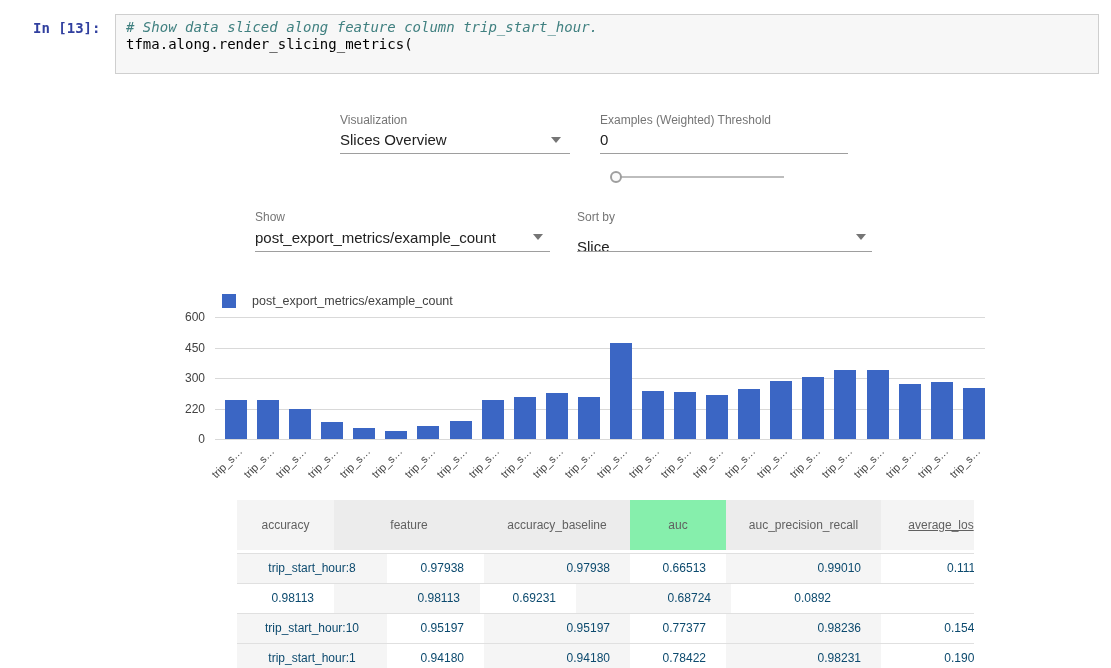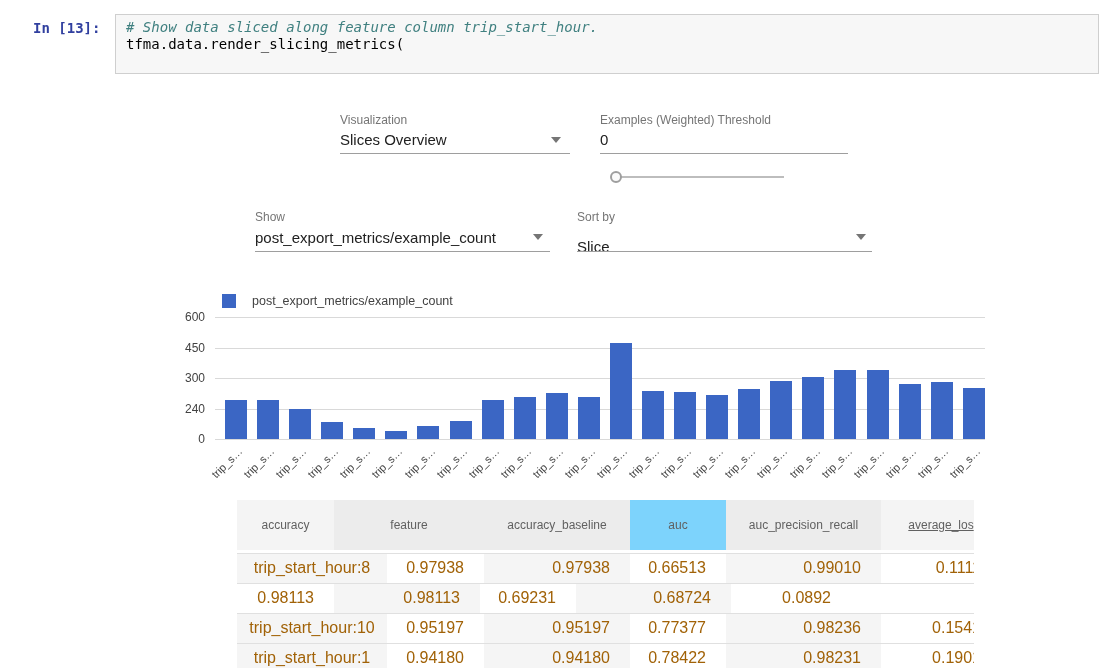--- a/index.html
+++ b/index.html
@@ -39,33 +39,33 @@
   .x-label { position:absolute; width:60px; text-align:right; font-size:11px; color:#424242;
              transform:rotate(-45deg); transform-origin:100% 0; white-space:nowrap; }
 
   
   .metrics-table { position:absolute; left:237px; top:500px; width:737px; height:168px; overflow:hidden; }
   .thead { display:flex; width:764px; }
   .th { height:50px; line-height:50px; text-align:center; font-size:12px; color:#616161;
         overflow:hidden; white-space:nowrap; cursor:pointer; }
   .thead-gap { height:3px; background:#ffffff; width:764px; }
   .trow { display:flex; width:764px; border-top:1px solid #e0e0e0; }
-  .td { height:29px; line-height:28px; font-size:16px; color:#a16207; text-align:right;
+  .td { height:29px; line-height:28px; font-size:12px; color:#0c4a6e; text-align:right;
         padding-right:20px; overflow:hidden; white-space:nowrap; }
   .td-feature { text-align:center; padding-right:0; }
 </style>
 </head>
 <body>
 
 <div class="page">
 
   <div class="prompt">In [13]:</div>
   <div class="code-cell">
     <div class="code-line"><span class="tok-comment"># Show data sliced along feature column trip_start_hour.</span></div>
-    <div class="code-line"><span>tfma.data.render_slicing_metrics(</span></div>
+    <div class="code-line"><span>tfma.along.render_slicing_metrics(</span></div>
   </div>
 
   <div class="ctl-label" style="left:340px; top:113px;">Visualization</div>
   <div class="ctl-value" style="left:340px; top:131px;">Slices Overview</div>
   <div class="arrow-down" style="left:551px; top:137px;"></div>
   <div class="underline" style="left:340px; top:153px; width:230px;"></div>
 
   <div class="ctl-label" style="left:600px; top:113px;">Examples (Weighted) Threshold</div>
   <div class="ctl-value" style="left:600px; top:131px;">0</div>
   <div class="underline" style="left:600px; top:153px; width:248px;"></div>
@@ -87,21 +87,21 @@
   <div class="legend-label">post_export_metrics/example_count</div>
   <div>
       <div class="gridline" style="left: 215px; top: 439px; width: 770px;"></div>
       <div class="gridline" style="left: 215px; top: 408.5px; width: 770px;"></div>
       <div class="gridline" style="left: 215px; top: 378px; width: 770px;"></div>
       <div class="gridline" style="left: 215px; top: 347.5px; width: 770px;"></div>
       <div class="gridline" style="left: 215px; top: 317px; width: 770px;"></div>
     </div>
   <div>
       <div class="y-tick" style="left: 160px; top: 432px;">0</div>
-      <div class="y-tick" style="left: 160px; top: 401.5px;">240</div>
+      <div class="y-tick" style="left: 160px; top: 401.5px;">220</div>
       <div class="y-tick" style="left: 160px; top: 371px;">300</div>
       <div class="y-tick" style="left: 160px; top: 340.5px;">450</div>
       <div class="y-tick" style="left: 160px; top: 310px;">600</div>
     </div>
   <div class="bars">
       <div class="bar" style="height: 38.6333px; background: rgb(59, 102, 196);"></div>
       <div class="bar" style="height: 38.6333px; background: rgb(59, 102, 196);"></div>
       <div class="bar" style="height: 30.5px; background: rgb(59, 102, 196);"></div>
       <div class="bar" style="height: 17.2833px; background: rgb(59, 102, 196);"></div>
       <div class="bar" style="height: 11.1833px; background: rgb(59, 102, 196);"></div>
@@ -150,21 +150,21 @@
       <div class="x-label" style="left: 849.826px; top: 445px;">trip_s…</div>
       <div class="x-label" style="left: 881.913px; top: 445px;">trip_s…</div>
       <div class="x-label" style="left: 914px; top: 445px;">trip_s…</div>
     </div>
 
   <div class="metrics-table">
     <div class="thead">
         <div class="th" style="width: 97px; background: rgb(244, 244, 244);">accuracy</div>
         <div class="th" style="width: 150px; background: rgb(236, 236, 236);">feature</div>
         <div class="th" style="width: 146px; background: rgb(236, 236, 236);">accuracy_baseline</div>
-        <div class="th" style="width: 96px; background: #7dd3fc;">auc</div>
+        <div class="th" style="width: 96px; background: #86efac;">auc</div>
         <div class="th" style="width: 155px; background: rgb(236, 236, 236);">auc_precision_recall</div>
         <div class="th" style="width: 120px; background: rgb(244, 244, 244); text-decoration: underline;">average_los</div>
       </div>
     <div class="thead-gap"></div>
     <div>
         <div class="trow">
           <div class="td td-feature" style="width: 150px; background: rgb(245, 245, 245);">trip_start_hour:8</div>
           <div class="td" style="width: 97px; background: rgb(255, 255, 255);">0.97938</div>
           <div class="td" style="width: 146px; background: rgb(245, 245, 245);">0.97938</div>
           <div class="td" style="width: 96px; background: rgb(255, 255, 255);">0.66513</div>

